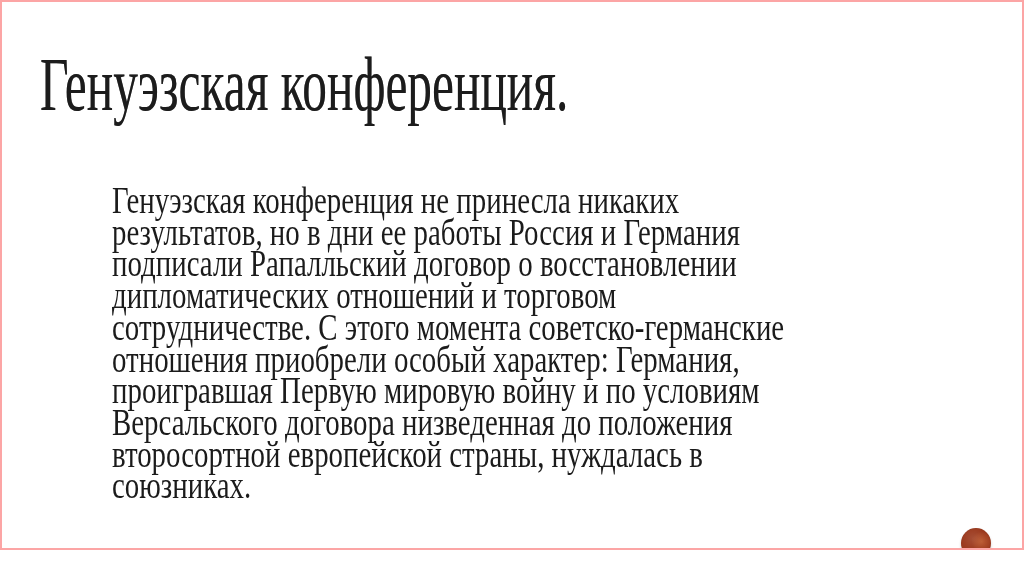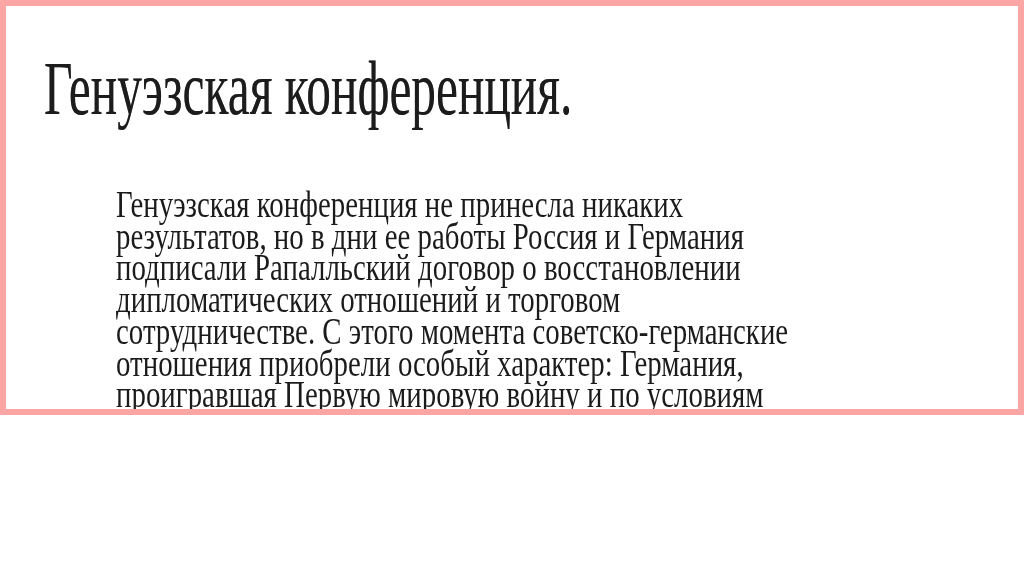--- a/index.html
+++ b/index.html
@@ -3,23 +3,23 @@
 <meta charset="utf-8">
 <style>
   html, body {
     margin: 0;
     padding: 0;
     background: #ffffff;
   }
   .slide {
     position: relative;
     width: 1024px;
-    height: 415px;
+    height: 550px;
     background: #ffffff;
-    border: 6px solid #fca5a5;
+    border: 2px solid #fca5a5;
     box-sizing: border-box;
     overflow: hidden;
     font-family: "Liberation Serif", "DejaVu Serif", serif;
   }
   .title {
     position: absolute;
     left: 38px;
     top: 44px;
     margin: 0;
     font-size: 76px;

